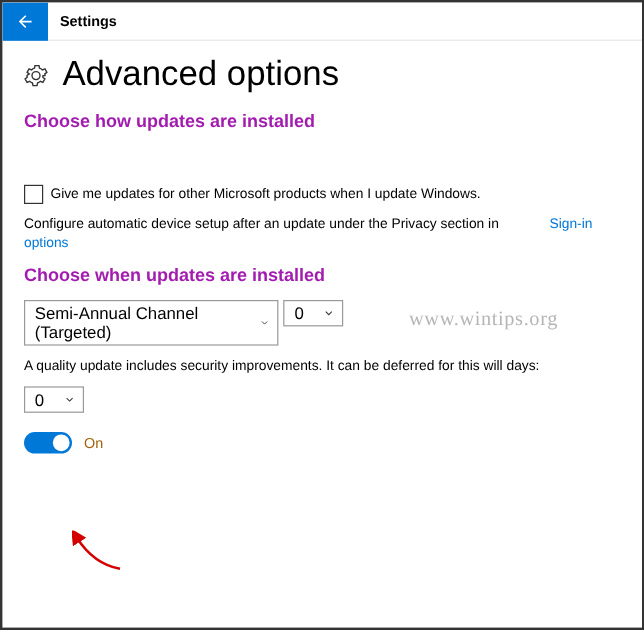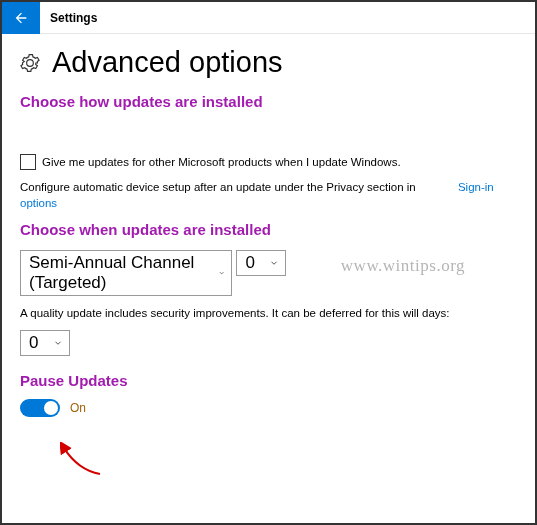--- a/index.html
+++ b/index.html
@@ -11,21 +11,21 @@
 .content { padding: 8px 18px 0 18px; }
 .page-title-row { display: flex; align-items: center; gap: 12px; margin: 4px 0 14px 0; }
 .gear-icon { width: 20px; height: 20px; color: #333; }
 .page-title { font-size: 29px; font-weight: 400; color: #000; }
 .section-heading { font-size: 15px; font-weight: 700; color: #a21caf; margin: 10px 0 8px 0; }
 .checkbox-row { display: flex; align-items: center; gap: 6px; margin-bottom: 10px; margin-top: 44px; }
 .checkbox { width: 16px; height: 16px; border: 1.5px solid #333; background: #fff; cursor: pointer; }
 .checkbox-label { font-size: 11.5px; color: #000; }
 .body-text { font-size: 11.5px; color: #000; line-height: 1.35; margin: 4px 0; }
 .link-text { color: #0078d7; cursor: pointer; margin-left: 39px; }
-.dropdown { display: inline-flex; align-items: center; justify-content: space-between; border: 1px solid #999; padding: 2px 6px 2px 8px; font-size: 17px; color: #000; cursor: pointer; margin: 4px 0 6px 0; min-width: 50px; background: #fff; }
+.dropdown { display: inline-flex; align-items: center; justify-content: space-between; border: 1px solid #999; padding: 2px 6px 2px 8px; font-size: 14px; color: #000; cursor: pointer; margin: 4px 0 6px 0; min-width: 50px; background: #fff; }
 .dropdown.wide { width: 212px; }
 .dropdown.narrow { width: 48px; }
 .chev { width: 10px; height: 10px; margin-left: 6px; }
 .toggle-row { display: flex; align-items: center; gap: 10px; margin: 10px 0 6px 0; }
 .toggle { width: 40px; height: 18px; background: #0078d7; border-radius: 10px; position: relative; cursor: pointer; }
 .toggle::after { content: ""; position: absolute; right: 2px; top: 2px; width: 14px; height: 14px; background: #fff; border-radius: 50%; }
 .toggle-label { font-size: 12px; color: #a16207; }
 .watermark { position: absolute; right: 70px; top: 254px; font-size: 17px; color: rgba(120,120,120,0.55); font-family: Georgia, serif; letter-spacing: 0.5px; pointer-events: none; text-align: center; }
 .arrow-annot { position: absolute; left: 58px; top: 440px; pointer-events: none; }
 </style>
@@ -73,21 +73,20 @@
       </svg>
   </div>
   <div class="body-text">A quality update includes security improvements. It can be deferred for this will days:</div>
   <div class="dropdown narrow">
     <span>0</span>
     <svg class="chev" viewBox="0 0 24 24">
         <path fill="none" stroke="#333" stroke-width="2" d="M6 9l6 6 6-6"></path>
       </svg>
   </div>
 
-  <div class="section-heading">Pause Updates</div>
   <div class="toggle-row">
     <div class="toggle"></div>
     <div class="toggle-label">On</div>
   </div>
 
 </div>
 
 <div class="watermark">www.wintips.org</div>
 
 <svg class="arrow-annot" width="50" height="40">

